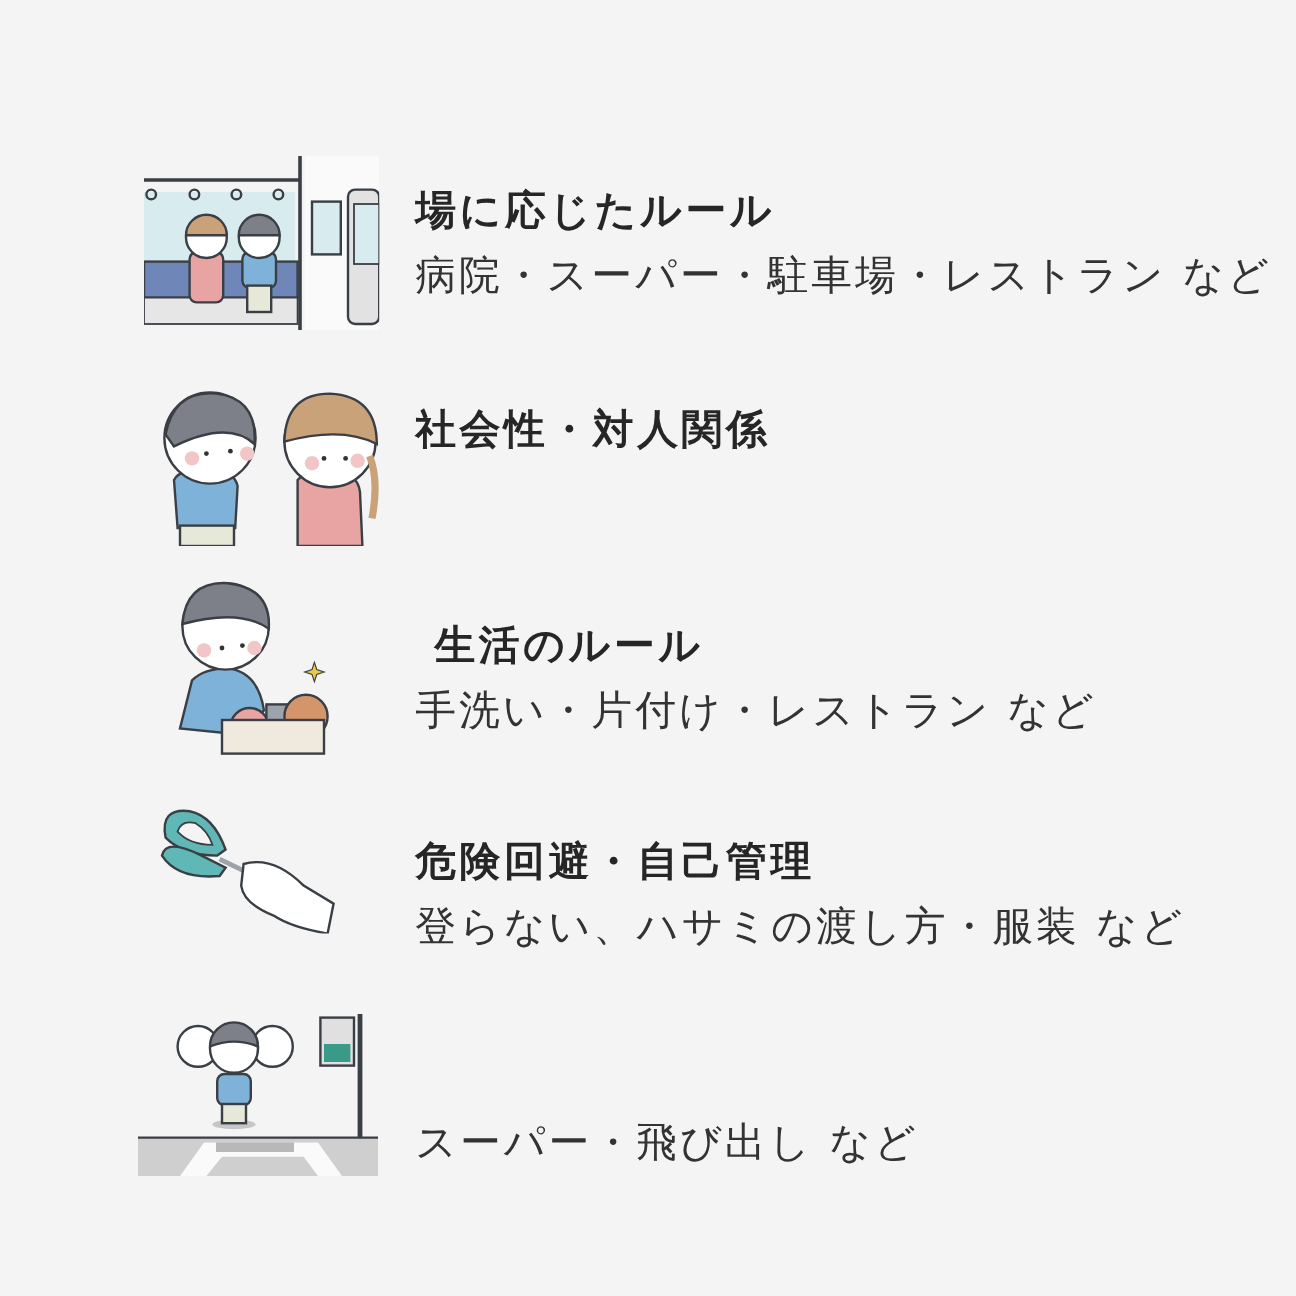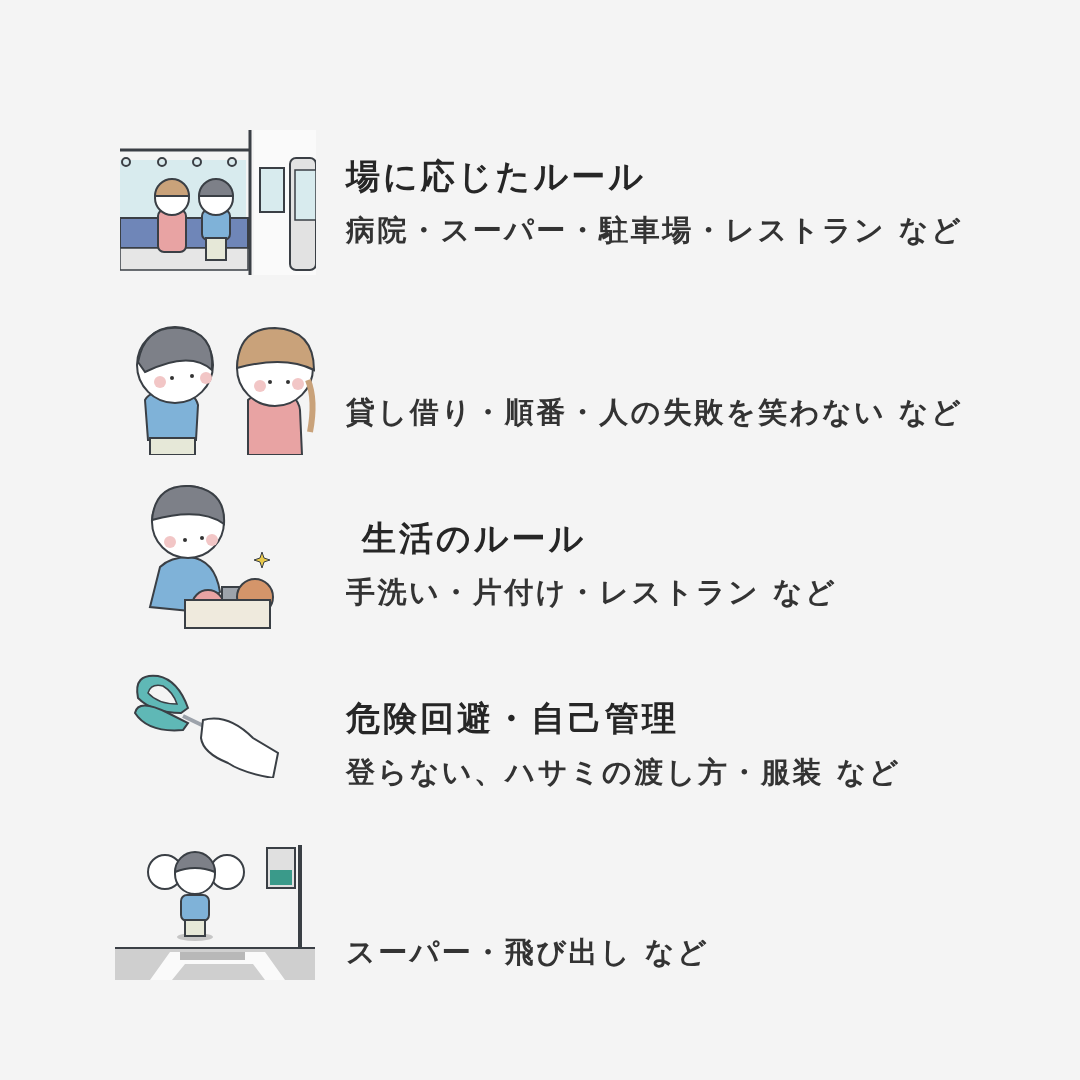--- a/index.html
+++ b/index.html
@@ -8,22 +8,22 @@
     font-family: "DejaVu Sans", "Liberation Sans", sans-serif; color:#2a2a2a;
   }
   .row { position:absolute; left:0; width:1080px; height:180px; }
   .illus { position:absolute; left:110px; width:210px; height:160px; }
   .illus svg { width:100%; height:100%; display:block; }
   .title {
     position:absolute; left:346px; font-size:34px; font-weight:bold; letter-spacing:3px;
     color:#262626; white-space:nowrap; line-height:40px;
   }
   .desc {
-    position:absolute; left:346px; font-size:29px; letter-spacing:2.5px; color:#333;
-    white-space:nowrap; line-height:36px;font-weight:bold;
+    position:absolute; left:346px; font-size:34px; letter-spacing:2.5px; color:#333;
+    white-space:nowrap; line-height:36px;
   }
 </style>
 </head>
 <body>
 
 <div class="row" style="top:120px;">
   <div class="illus" style="top:10px; left:120px; width:196px; height:150px;">
     <svg viewBox="0 0 196 150">
       <rect x="0" y="0" width="196" height="150" fill="#f4f4f4"></rect>
       <rect x="0" y="30" width="126" height="70" fill="#d8ebee"></rect>
@@ -72,21 +72,21 @@
       <path d="M128 80 Q135 72 158 72 Q178 74 180 90 L182 135 L128 135 Z" fill="#e8a3a3" stroke="#3a3f45" stroke-width="2"></path>
       <circle cx="155" cy="48" r="38" fill="#fff" stroke="#3a3f45" stroke-width="2"></circle>
       <path d="M117 48 Q118 8 155 8 Q194 10 194 50 Q165 35 117 48 Z" fill="#c9a27a" stroke="#3a3f45" stroke-width="2"></path>
       <path d="M188 60 Q196 80 190 112" stroke="#c9a27a" stroke-width="6" fill="none"></path>
       <circle cx="140" cy="66" r="6" fill="#f2c6c6"></circle>
         <circle cx="178" cy="64" r="6" fill="#f2c6c6"></circle>
       <circle cx="150" cy="62" r="2" fill="#333"></circle>
         <circle cx="168" cy="62" r="2" fill="#333"></circle>
     </svg>
   </div>
-  <div class="desc" style="top:94px;">貸し借り・順番・人の失敗を笑わない など</div>
+  <div class="title" style="top:38px;">社会性・対人関係</div>
 </div>
 
 <div class="row" style="top:480px;">
   <div class="illus" style="top:2px; left:140px; width:140px; height:155px;">
     <svg viewBox="0 0 140 155">
       <path d="M20 85 Q30 75 50 75 Q75 78 80 110 L60 130 L10 125 Z" fill="#7fb2d8" stroke="#3a3f45" stroke-width="2"></path>
       <circle cx="48" cy="40" r="36" fill="#fff" stroke="#3a3f45" stroke-width="2"></circle>
       <path d="M12 38 Q15 2 50 4 Q86 8 84 42 Q60 25 12 38 Z" fill="#7d8088" stroke="#3a3f45" stroke-width="2"></path>
       <circle cx="30" cy="60" r="6" fill="#f2c6c6"></circle>
         <circle cx="72" cy="58" r="6" fill="#f2c6c6"></circle>

